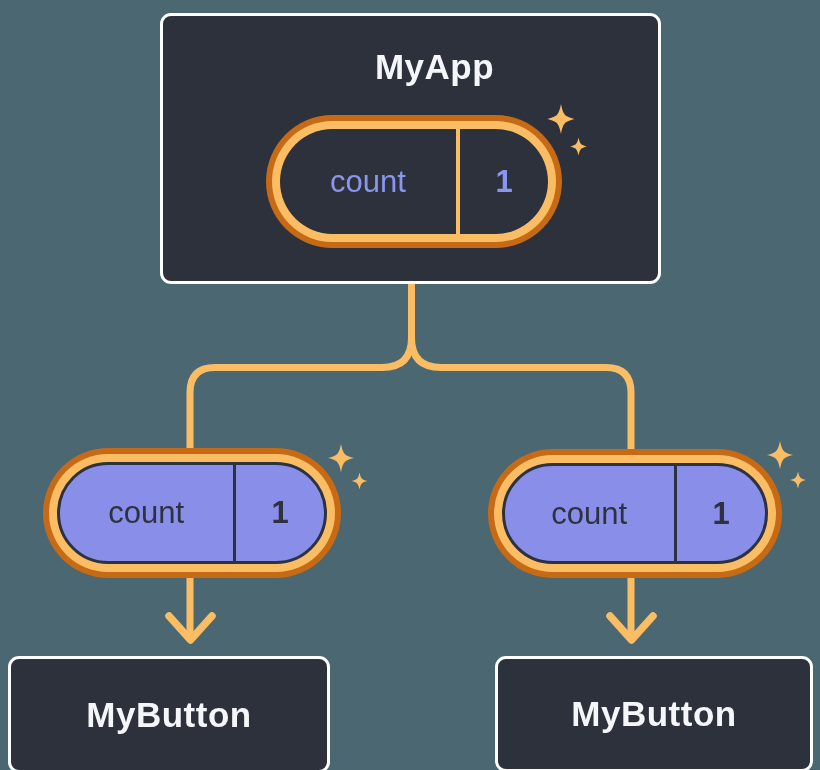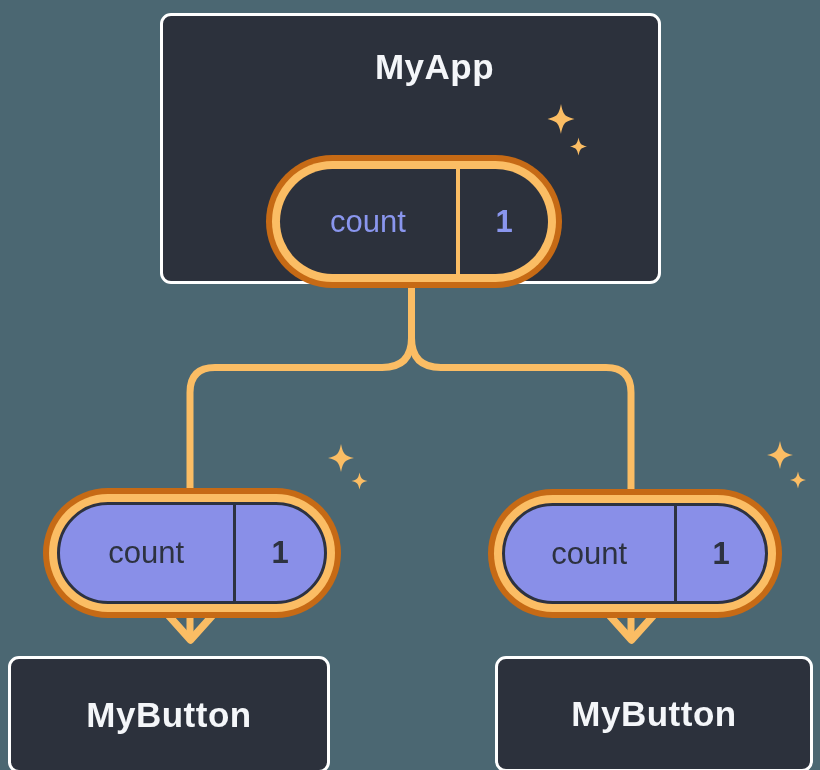--- a/index.html
+++ b/index.html
@@ -83,21 +83,20 @@
 
   .pill {
     position: absolute;
     display: flex;
     align-items: stretch;
     border-radius: 999px;
     box-shadow: 0 0 0 8px var(--accent-orange), 0 0 0 14px var(--accent-orange-dark);
     z-index: 2;
     overflow: hidden;
     font-size: 31px;
-    margin-top: 40px;
   }
   .pill-label, .pill-value {
     display: flex;
     align-items: center;
     justify-content: center;
   }
   .pill-label { flex: 1 1 auto; }
   .pill-value { flex: 0 0 88px; font-weight: 700; }
 
   .pill-root {

